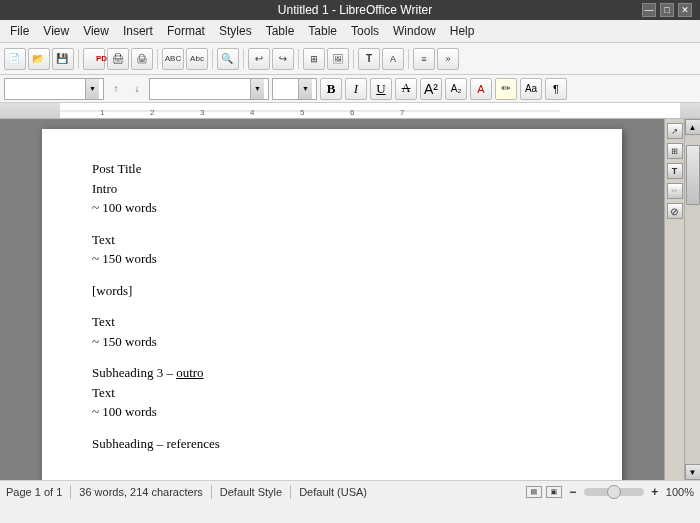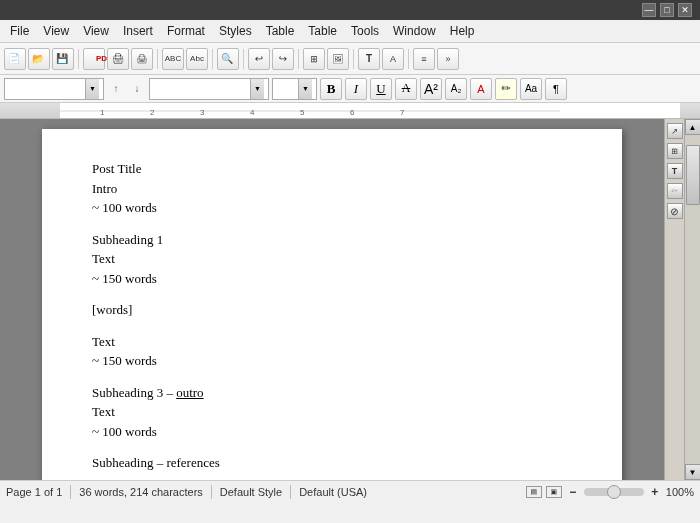--- a/index.html
+++ b/index.html
@@ -268,20 +268,21 @@
       justify-content: center;
       cursor: pointer;
       font-size: 7px;
     }
   </style>
 </head>
 <body>
 
 <div class="titlebar">
   <div style="width:60px"></div>
+  <div class="titlebar-title">Untitled 1 - LibreOffice Writer</div>
   <div class="titlebar-controls">
     <div class="titlebar-btn">—</div>
     <div class="titlebar-btn">□</div>
     <div class="titlebar-btn">✕</div>
   </div>
 </div>
 
 <div class="menubar">
   <div class="menubar-item">File</div>
   <div class="menubar-item">View</div>
@@ -378,21 +379,20 @@
   <div class="doc-area">
     <div class="doc-page">
 
       <div class="doc-section">
         <div class="doc-line">Post Title</div>
         <div class="doc-line">Intro</div>
         <div class="doc-line">~ 100 words</div>
       </div>
 
       <div class="doc-section">
-        <div class="doc-line">Subheading 1</div>
         <div class="doc-line">Text</div>
         <div class="doc-line">~ 150 words</div>
       </div>
 
       <div class="doc-section">
         <div class="doc-line">[words]</div>
       </div>
 
       <div class="doc-section">
         <div class="doc-line">Text</div>

